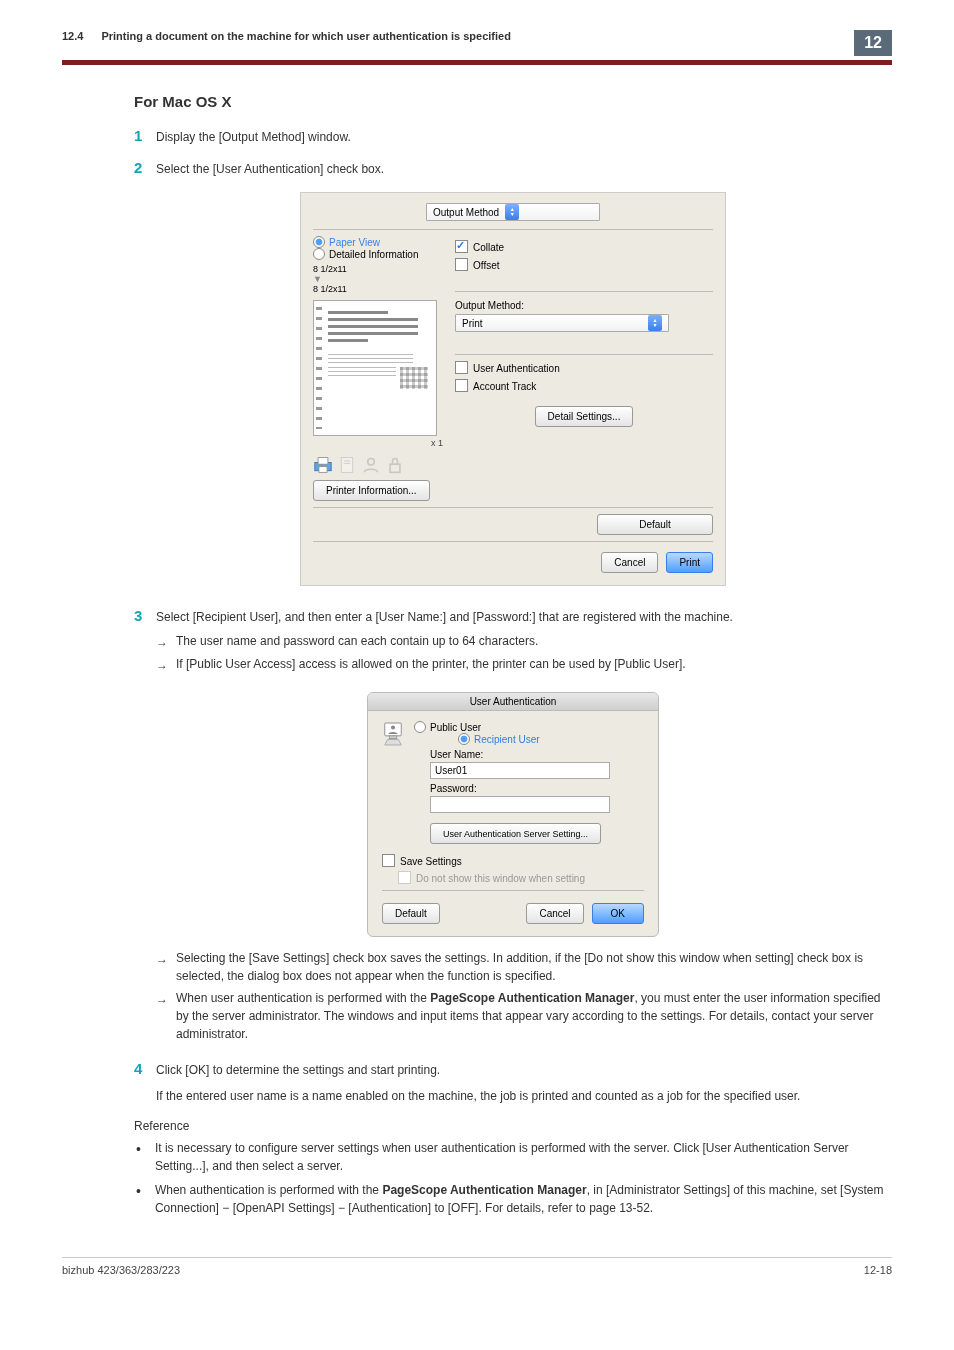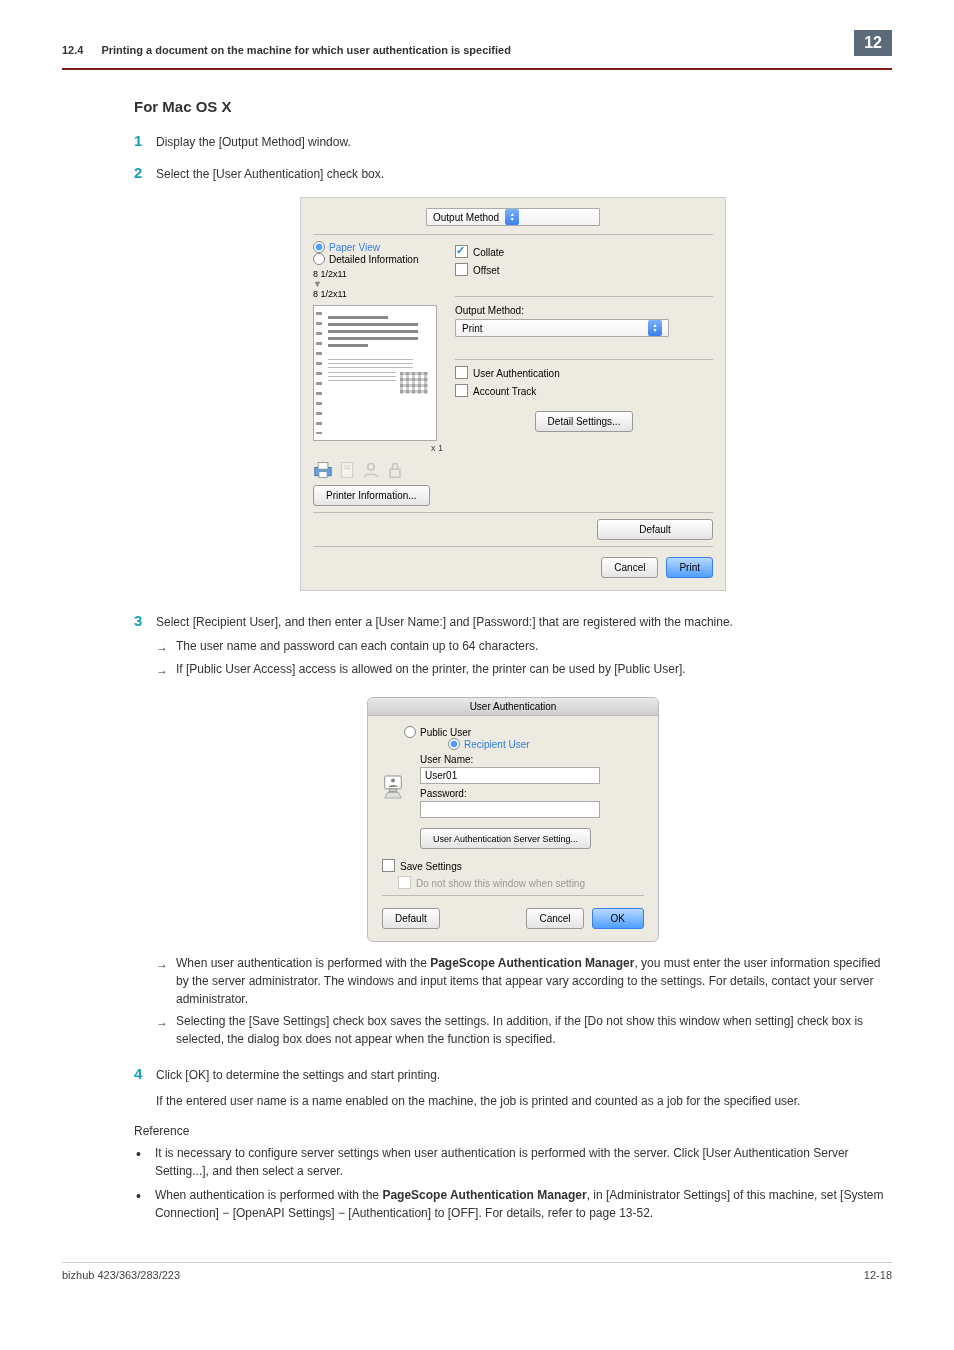--- a/index.html
+++ b/index.html
@@ -10,23 +10,23 @@
     color: #333;
     background: #fff;
     width: 954px;
   }
   .page {
     padding: 30px 62px 20px 62px;
     position: relative;
   }
   .header-row {
     display: flex;
-    align-items: flex-end;
-    border-bottom: 2px solid #7f1d1d;
-    padding-bottom: 12px;
+    align-items: flex-start;
+    border-bottom: 5px solid #7f1d1d;
+    padding-bottom: 4px;
     margin-bottom: 28px;
   }
   .sec-num { font-weight: bold; font-size: 11px; }
   .sec-title { font-weight: bold; font-size: 11px; margin-left: 18px; flex: 1; }
   .chapter-tab {
     background: #5a6a78;
     color: #fff;
     font-weight: bold;
     font-size: 16px;
     padding: 4px 10px;
@@ -163,21 +163,21 @@
     font-family: "Lucida Grande", Arial, sans-serif;
     font-size: 10px; color:#000;
     overflow:hidden;
   }
   .md2-title {
     background: linear-gradient(#e8e8e8,#cfcfcf);
     text-align:center; font-size:10px; padding:3px 0;
     border-bottom:1px solid #bbb;
   }
   .md2-body { padding:10px 14px 12px 14px; }
-  .md2-row { display:flex; align-items:center; }
+  .md2-row { display:flex; align-items:flex-start; gap:10px; }
   .user-icon { width:22px; flex-shrink:0; }
   .md2-fields { flex:1; }
   .md2-lbl { margin:4px 0 2px 0; }
   .md2-input {
     width:170px; height:15px; background:#fff; border:1px solid #aaa;
     font-size:10px; padding:0 4px; display:flex; align-items:center;
   }
   .md2-bottom { display:flex; justify-content:space-between; gap:8px; margin-top:12px; }
   .faded { color:#999; }
 
@@ -359,24 +359,24 @@
           </div>
         </div>
       </div>
     </div>
 
     <div class="step-row">
       <div class="step-num"></div>
       <div class="step-body">
         <ul class="arrow-list">
           <li>
-              <span>When user authentication is performed with the <b>PageScope Authentication Manager</b>, you must enter the user information specified by the server administrator. The windows and input items that appear vary according to the settings. For details, contact your server administrator.</span>
+              <span>Selecting the [Save Settings] check box saves the settings. In addition, if the [Do not show this window when setting] check box is selected, the dialog box does not appear when the function is specified.</span>
             </li>
           <li>
-              <span>Selecting the [Save Settings] check box saves the settings. In addition, if the [Do not show this window when setting] check box is selected, the dialog box does not appear when the function is specified.</span>
+              <span>When user authentication is performed with the <b>PageScope Authentication Manager</b>, you must enter the user information specified by the server administrator. The windows and input items that appear vary according to the settings. For details, contact your server administrator.</span>
             </li>
         </ul>
       </div>
     </div>
 
     <div class="step-row">
       <div class="step-num">4</div>
       <div class="step-body">
         <span>Click [OK] to determine the settings and start printing.</span>
         <div style="margin-top:8px;">If the entered user name is a name enabled on the machine, the job is printed and counted as a job for the specified user.</div>

